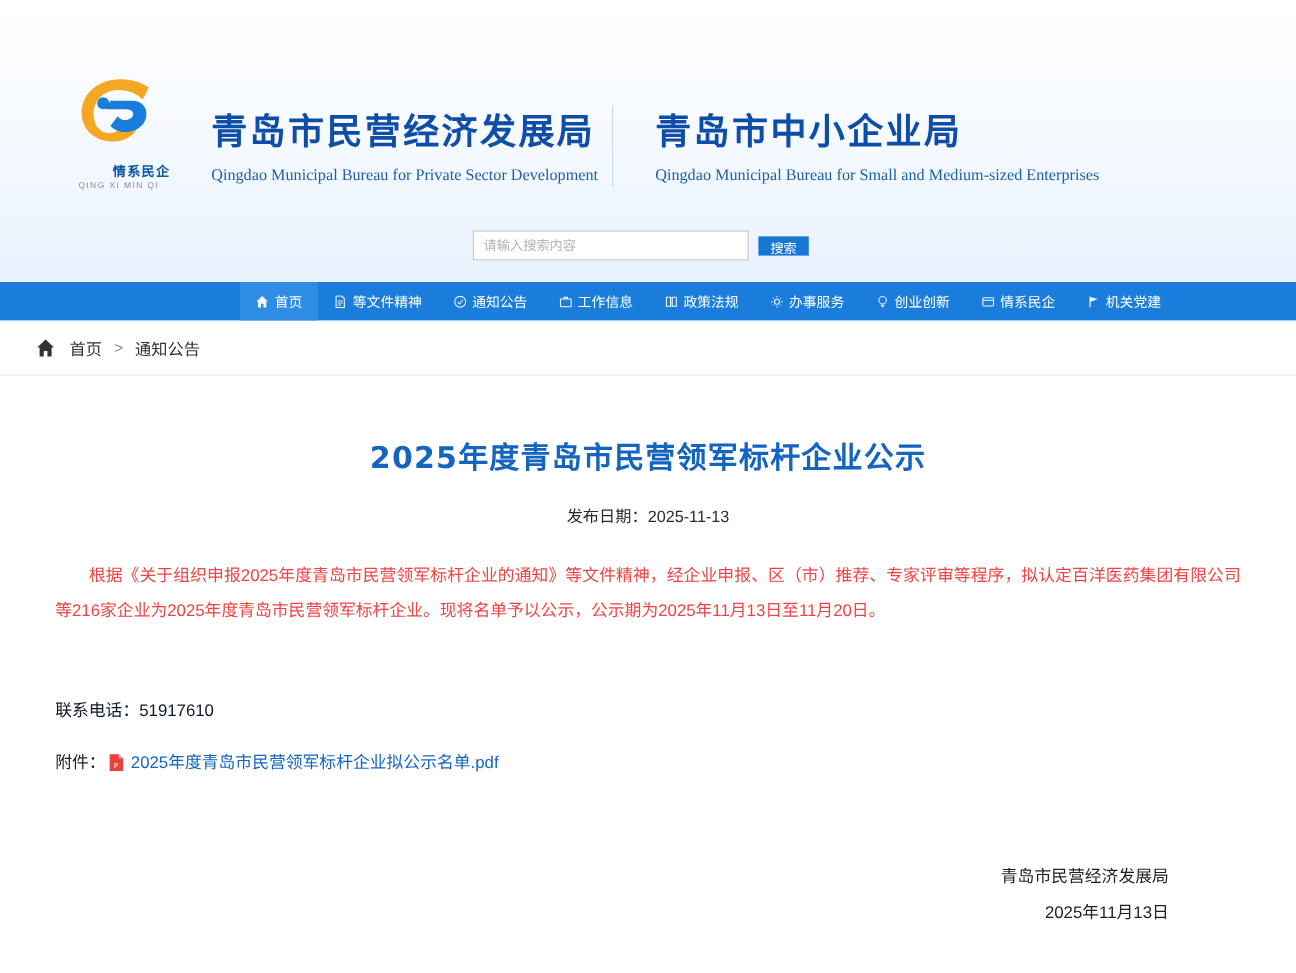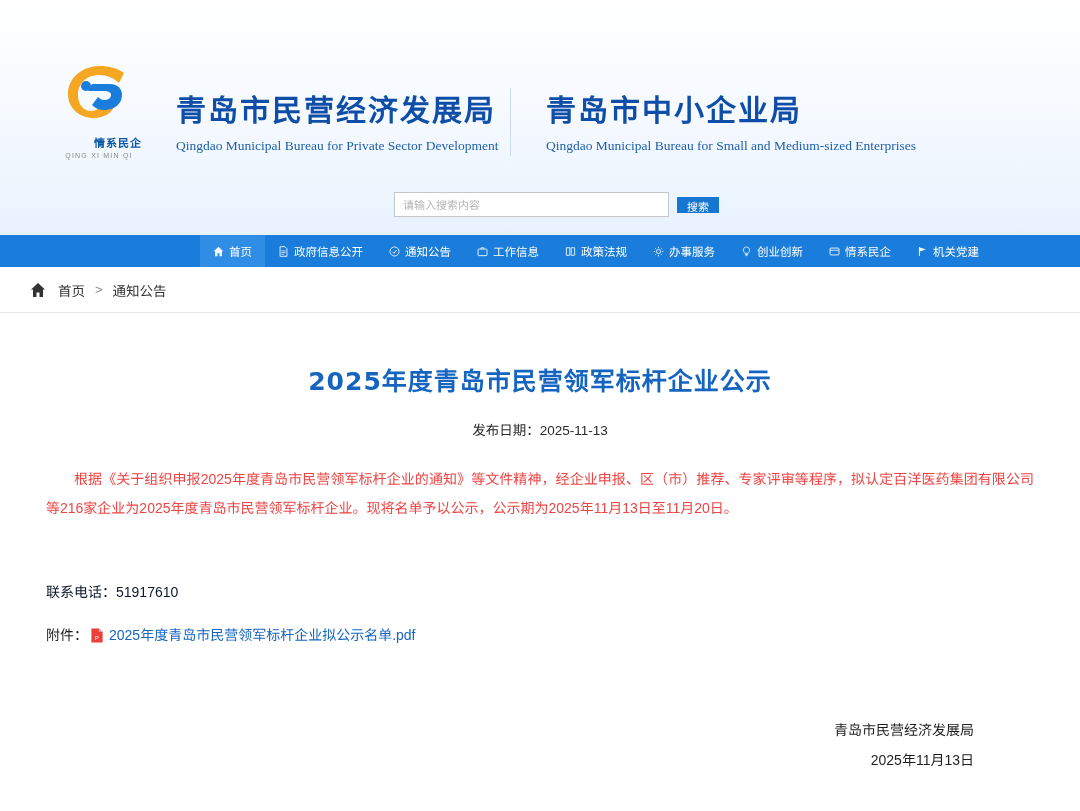--- a/index.html
+++ b/index.html
@@ -93,21 +93,21 @@
 
   
   .search-row {
     position: absolute;
     left: 394px;
     top: 192px;
     display: flex;
     align-items: center;
   }
   .search-input {
-    width: 275px;
+    width: 230px;
     height: 25px;
     border: 1px solid #c7c7c7;
     background: #ffffff;
     font-size: 11px;
     color: #333;
     padding: 0 8px;
     box-sizing: border-box;
     outline: none;
     font-family: "Liberation Sans", sans-serif;
   }
@@ -293,21 +293,21 @@
             <path d="M8 1 L15 7.5 L13 7.5 L13 15 L9.5 15 L9.5 10.5 L6.5 10.5 L6.5 15 L3 15 L3 7.5 L1 7.5 Z" fill="#ffffff"></path>
           </svg>
         <span>首页</span>
       </div>
 
       <div class="nav-item">
         <svg class="nav-ico" viewBox="0 0 16 16">
             <path d="M3 1 H10 L13 4 V15 H3 Z" fill="none" stroke="#ffffff" stroke-width="1.3"></path>
             <path d="M5 7 H11 M5 9.5 H11 M5 12 H9" stroke="#ffffff" stroke-width="1.1"></path>
           </svg>
-        <span>政府信息公开</span>
+        <span>等文件精神</span>
       </div>
 
       <div class="nav-item">
         <svg class="nav-ico" viewBox="0 0 16 16">
             <circle cx="8" cy="8" r="6.6" fill="none" stroke="#ffffff" stroke-width="1.3"></circle>
             <path d="M5 8.5 L7.2 10.7 L11 5.8" fill="none" stroke="#ffffff" stroke-width="1.3"></path>
           </svg>
         <span>通知公告</span>
       </div>
 

